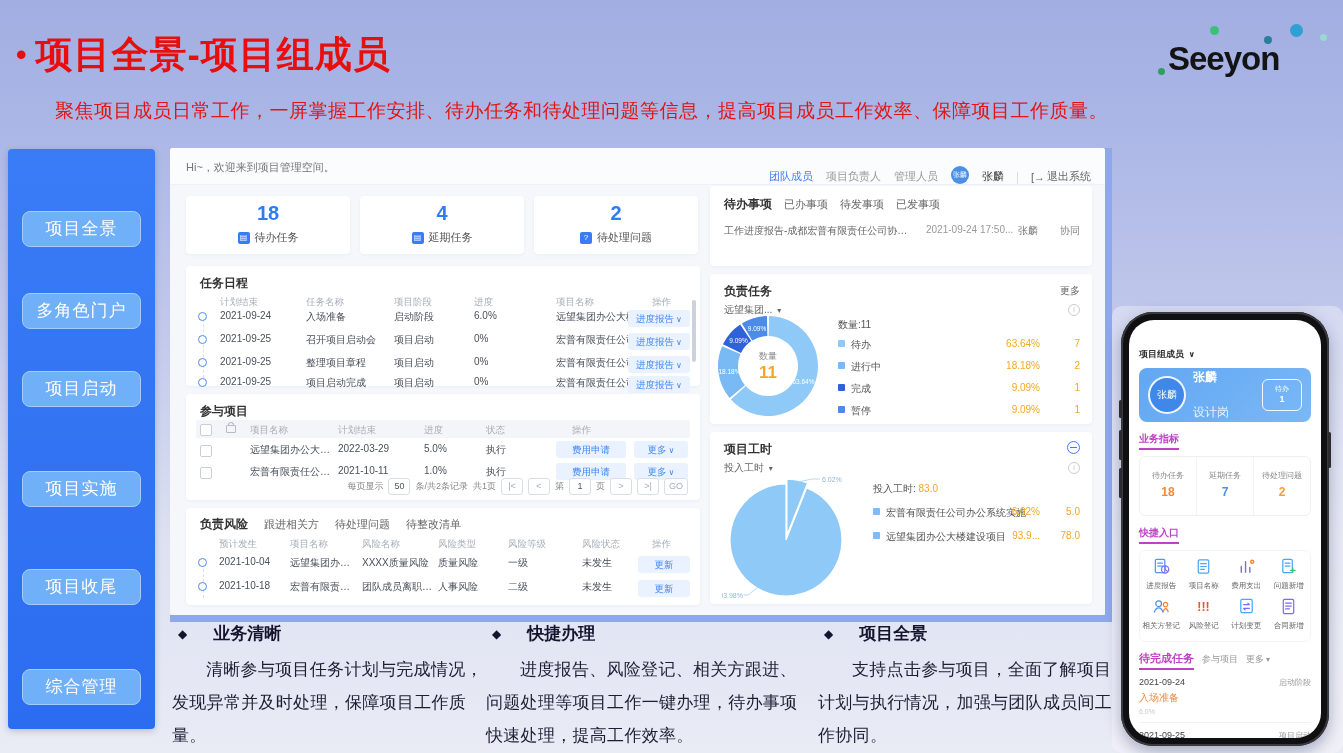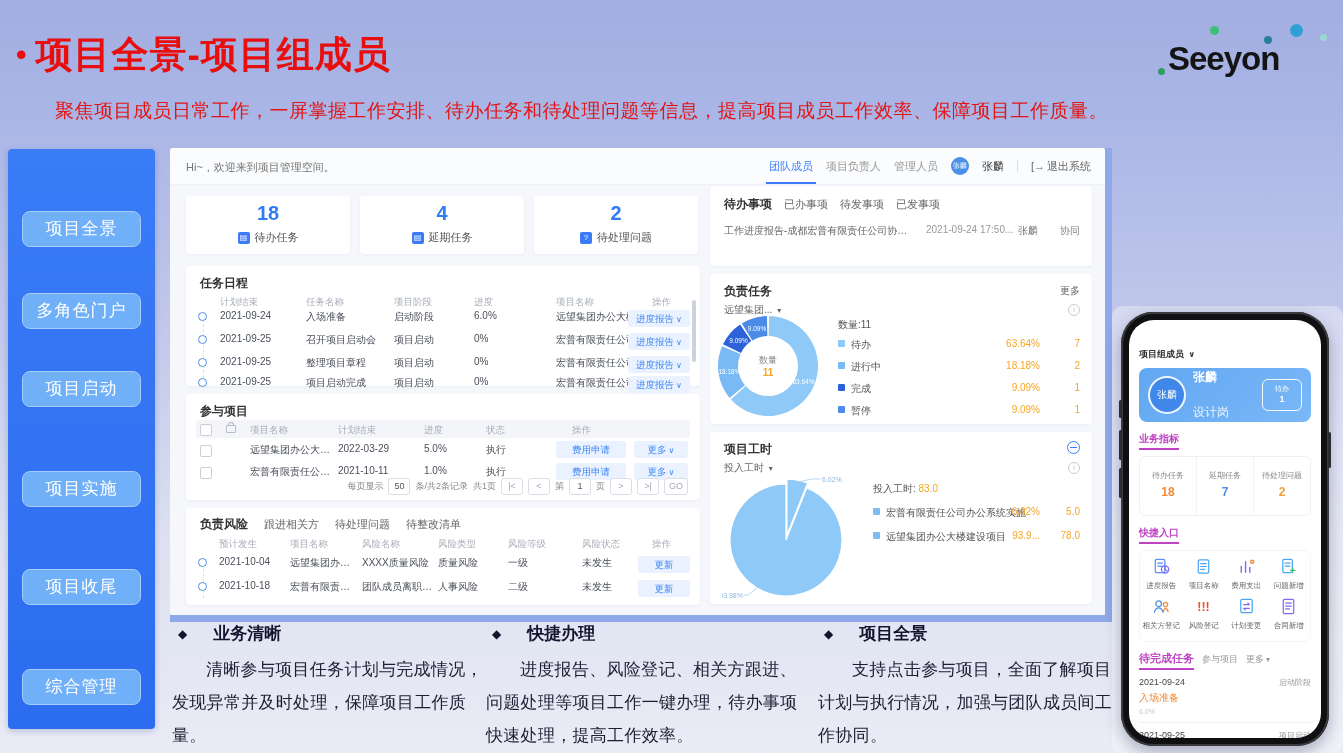--- a/index.html
+++ b/index.html
@@ -20,21 +20,21 @@
   .d5{left:162px;top:10px;width:7px;height:7px;background:#9bd8d4;}
   
   .sidebar{position:absolute;left:8px;top:149px;width:147px;height:580px;border-radius:4px;
     background:linear-gradient(180deg,#3a7bf6,#2c6cf0);box-shadow:0 2px 6px rgba(40,60,140,.25);}
   .side-btn{position:absolute;left:14px;width:119px;height:36px;border-radius:8px;background:#6fb0f8;border:1px solid #a5ccfa;
     color:#fff;font-size:17px;text-align:center;line-height:34px;cursor:pointer;box-sizing:border-box;letter-spacing:1px;}
   
   .dash{position:absolute;left:170px;top:148px;width:935px;height:467px;background:#f5f7fb;border-radius:3px;overflow:hidden;}
   .dash-head{position:absolute;left:0;top:0;width:100%;height:36px;background:#fbfcfe;border-bottom:1px solid #eef1f7;}
   .greet{position:absolute;left:16px;top:12px;font-size:11px;color:#777;}
-  .dnav{position:absolute;right:14px;top:0;height:36px;display:flex;align-items:center;gap:13px;}
+  .dnav{position:absolute;right:14px;top:0;height:36px;display:flex;align-items:flex-end;gap:13px;}
   .dtab{font-size:11px;color:#999;cursor:pointer;}
   .dtab.active{color:#3b7cf6;position:relative;}
   .dtab.active::after{content:"";position:absolute;left:-3px;right:-3px;bottom:-10px;height:2px;background:#3b7cf6;}
   .avatar{width:18px;height:18px;border-radius:50%;background:#4a90e8;color:#fff;font-size:7px;display:flex;align-items:center;justify-content:center;}
   .uname{font-size:11px;color:#333;}
   .vdiv{width:1px;height:12px;background:#ddd;}
   .logout{font-size:11px;color:#666;display:flex;align-items:center;gap:2px;cursor:pointer;}
   .card{position:absolute;background:#fff;border-radius:4px;box-shadow:0 1px 3px rgba(70,90,160,.06);}
   .ctitle{position:absolute;left:14px;top:9px;font-size:12px;font-weight:bold;color:#333;}
   .stat{width:164px;height:58px;top:48px;}
@@ -333,21 +333,21 @@
           <text x="87.5" y="70.2" font-size="6.5" fill="#fff" text-anchor="middle">63.64%</text>
           <path d="M13.53 83.94A50 50 0 0 1 6.10 32.18L24.46 40.11A30 30 0 0 0 28.92 71.16Z" fill="#79BAF5"></path>
           <text x="13.4" y="59.5" font-size="6.5" fill="#fff" text-anchor="middle">18.18%</text>
           <path d="M6.97 30.28A50 50 0 0 1 24.10 10.51L35.26 27.11A30 30 0 0 0 24.98 38.97Z" fill="#2E62D9"></path>
           <text x="22.5" y="28.5" font-size="6.5" fill="#fff" text-anchor="middle">9.09%</text>
           <path d="M25.86 9.38A50 50 0 0 1 50.95 2.01L51.37 22.01A30 30 0 0 0 36.31 26.43Z" fill="#4D8BE8"></path>
           <text x="41.0" y="16.6" font-size="6.5" fill="#fff" text-anchor="middle">9.09%</text>
         </svg>
       <div style="position:absolute;left:6px;top:40px;width:104px;height:104px;display:flex;flex-direction:column;align-items:center;justify-content:center;pointer-events:none">
         <span style="font-size:9px;color:#888">数量</span>
-        <span style="font-size:10px;font-weight:bold;color:#f5a623">11</span>
+        <span style="font-size:17px;font-weight:bold;color:#f5a623">11</span>
       </div>
       <span class="td" style="left:128px;top:44px;color:#555">数量:11</span>
       <div class="legend-row" style="top:64px">
         <span class="lg-sq" style="left:128px;background:#8FC9F8"></span>
         <span class="lg-lab" style="left:141px">待办</span>
         <span class="lg-pct">63.64%</span>
         <span class="lg-cnt">7</span>
       </div>
       <div class="legend-row" style="top:86px">
         <span class="lg-sq" style="left:128px;background:#79BAF5"></span>

